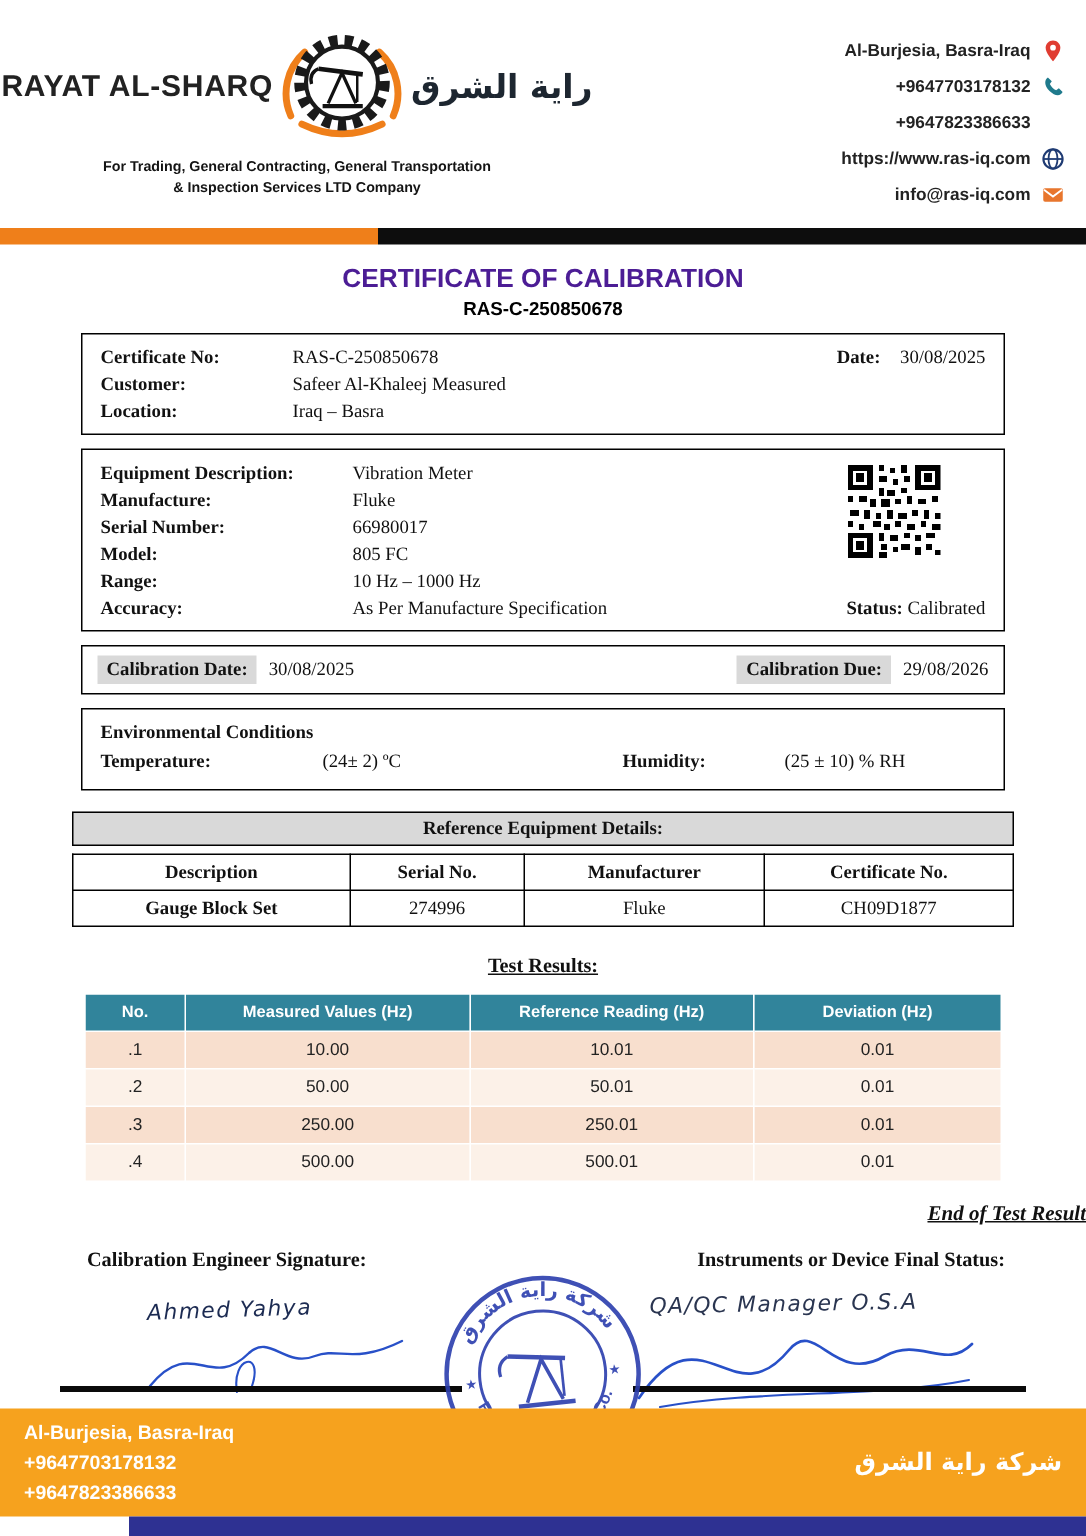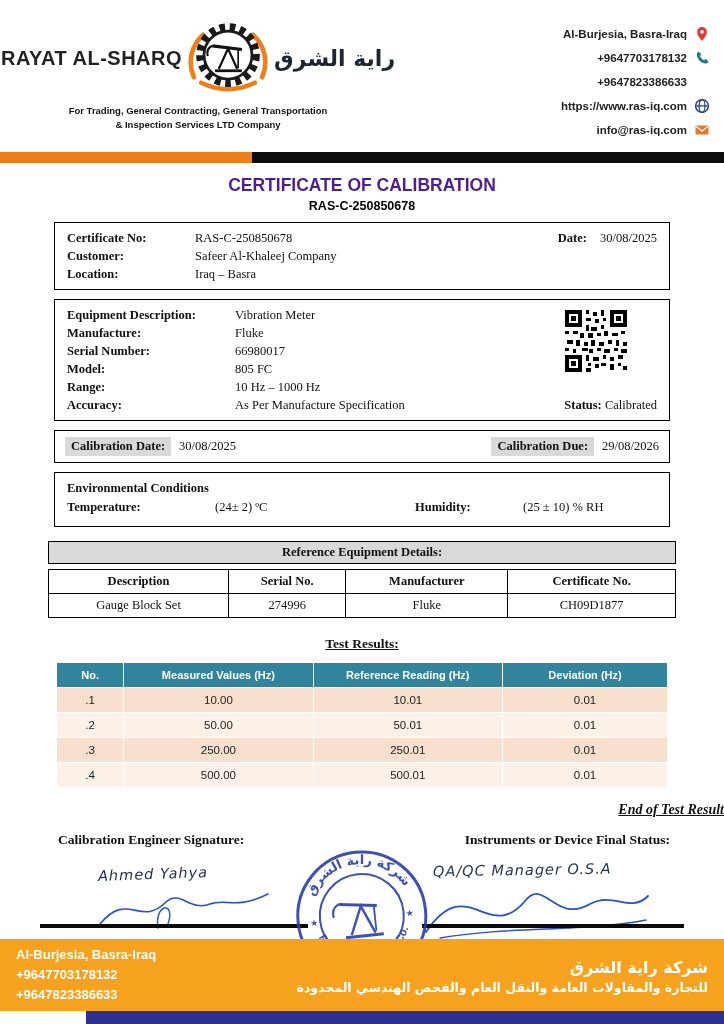--- a/index.html
+++ b/index.html
@@ -49,21 +49,21 @@
   .env-title { font-weight:bold; line-height:19px; }
   .env-row { display:grid; grid-template-columns: 148px 200px 108px auto; line-height:19px; }
   .env-row .lbl { font-weight:bold; }
   
   .ref-wrap { margin: 14px 48px 0 48px; }
   .ref-title { border:1.2px solid #000; background:#D9D9D9; text-align:center; font-weight:bold; font-size:12.5px; padding:3px 0; }
   table { border-collapse:collapse; width:100%; }
   .ref-table { margin-top:5px;padding-left:47px; }
   .ref-table th, .ref-table td { border:1.2px solid #000; text-align:center; font-size:12.5px; padding:4px 3px; }
   .ref-table th { font-weight:bold; }
-  .ref-table td.first { font-weight:normal; }
+  .ref-table td.first { font-weight:bold; }
   
   .test-title { margin-top:18px; text-align:center; font-weight:bold; font-size:13.5px; text-decoration:underline; }
   .test-wrap { margin: 10px 56px 0 56px; }
   .test-table th { background:#31849B; color:#fff; font-family:"Liberation Sans",sans-serif; font-size:11px; font-weight:bold; padding:6px 2px; border:1px solid #fff; }
   .test-table td { font-family:"Liberation Sans",sans-serif; font-size:11.5px; text-align:center; padding:6px 2px; border:1px solid #fff; color:#222; }
   .test-table tr.odd td { background:#F8DFCE; }
   .test-table tr.even td { background:#FCF1E8; }
   .test-table th:nth-child(1), .test-table td:nth-child(1) { width:11%; }
   .test-table th:nth-child(2), .test-table td:nth-child(2) { width:31%; }
   .test-table th:nth-child(3), .test-table td:nth-child(3) { width:31%; }
@@ -176,21 +176,21 @@
     <div class="kv-row">
       <span class="lbl">Certificate No:</span>
       <span class="val">RAS-C-250850678</span>
       <span class="right-pair">
         <span class="lbl">Date:</span>
         <span>30/08/2025</span>
       </span>
     </div>
     <div class="kv-row">
       <span class="lbl">Customer:</span>
-      <span class="val">Safeer Al-Khaleej Company</span>
+      <span class="val">Safeer Al-Khaleej Measured</span>
     </div>
     <div class="kv-row">
       <span class="lbl">Location:</span>
       <span class="val">Iraq – Basra</span>
     </div>
   </div>
 
   <div class="box equip-box">
     <div class="kv-row">
       <span class="lbl">Equipment Description:</span>
@@ -419,18 +419,17 @@
   </div>
 
   <div class="footer">
     <div class="footer-left">
       <div>Al-Burjesia, Basra-Iraq</div>
       <div>+9647703178132</div>
       <div>+9647823386633</div>
     </div>
     <div class="footer-right">
       <div class="footer-ar1">شركة راية الشرق</div>
-      <div class="footer-ar2">للتجارة والمقاولات العامة والنقل العام والفحص الهندسي المحدودة</div>
     </div>
   </div>
   <div class="bottom-bar"></div>
 
 </div>
 
 </body></html>

